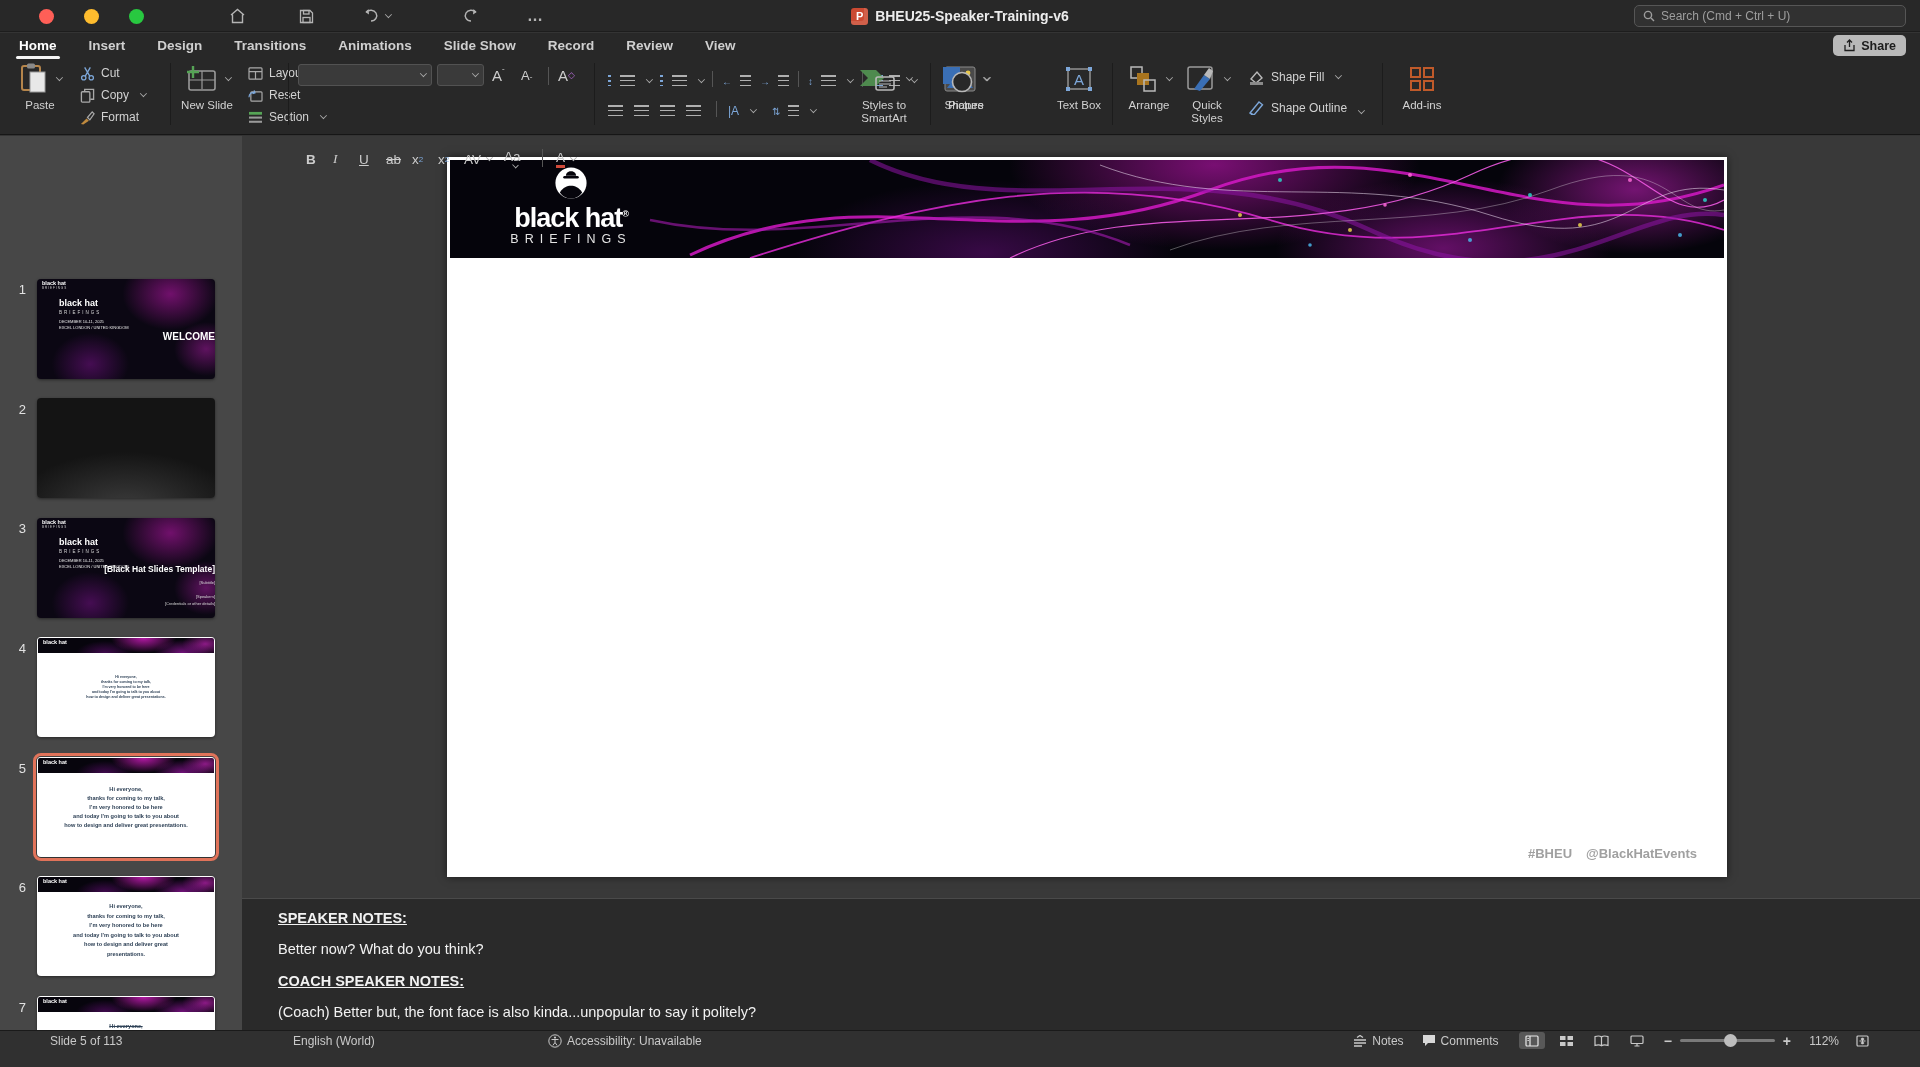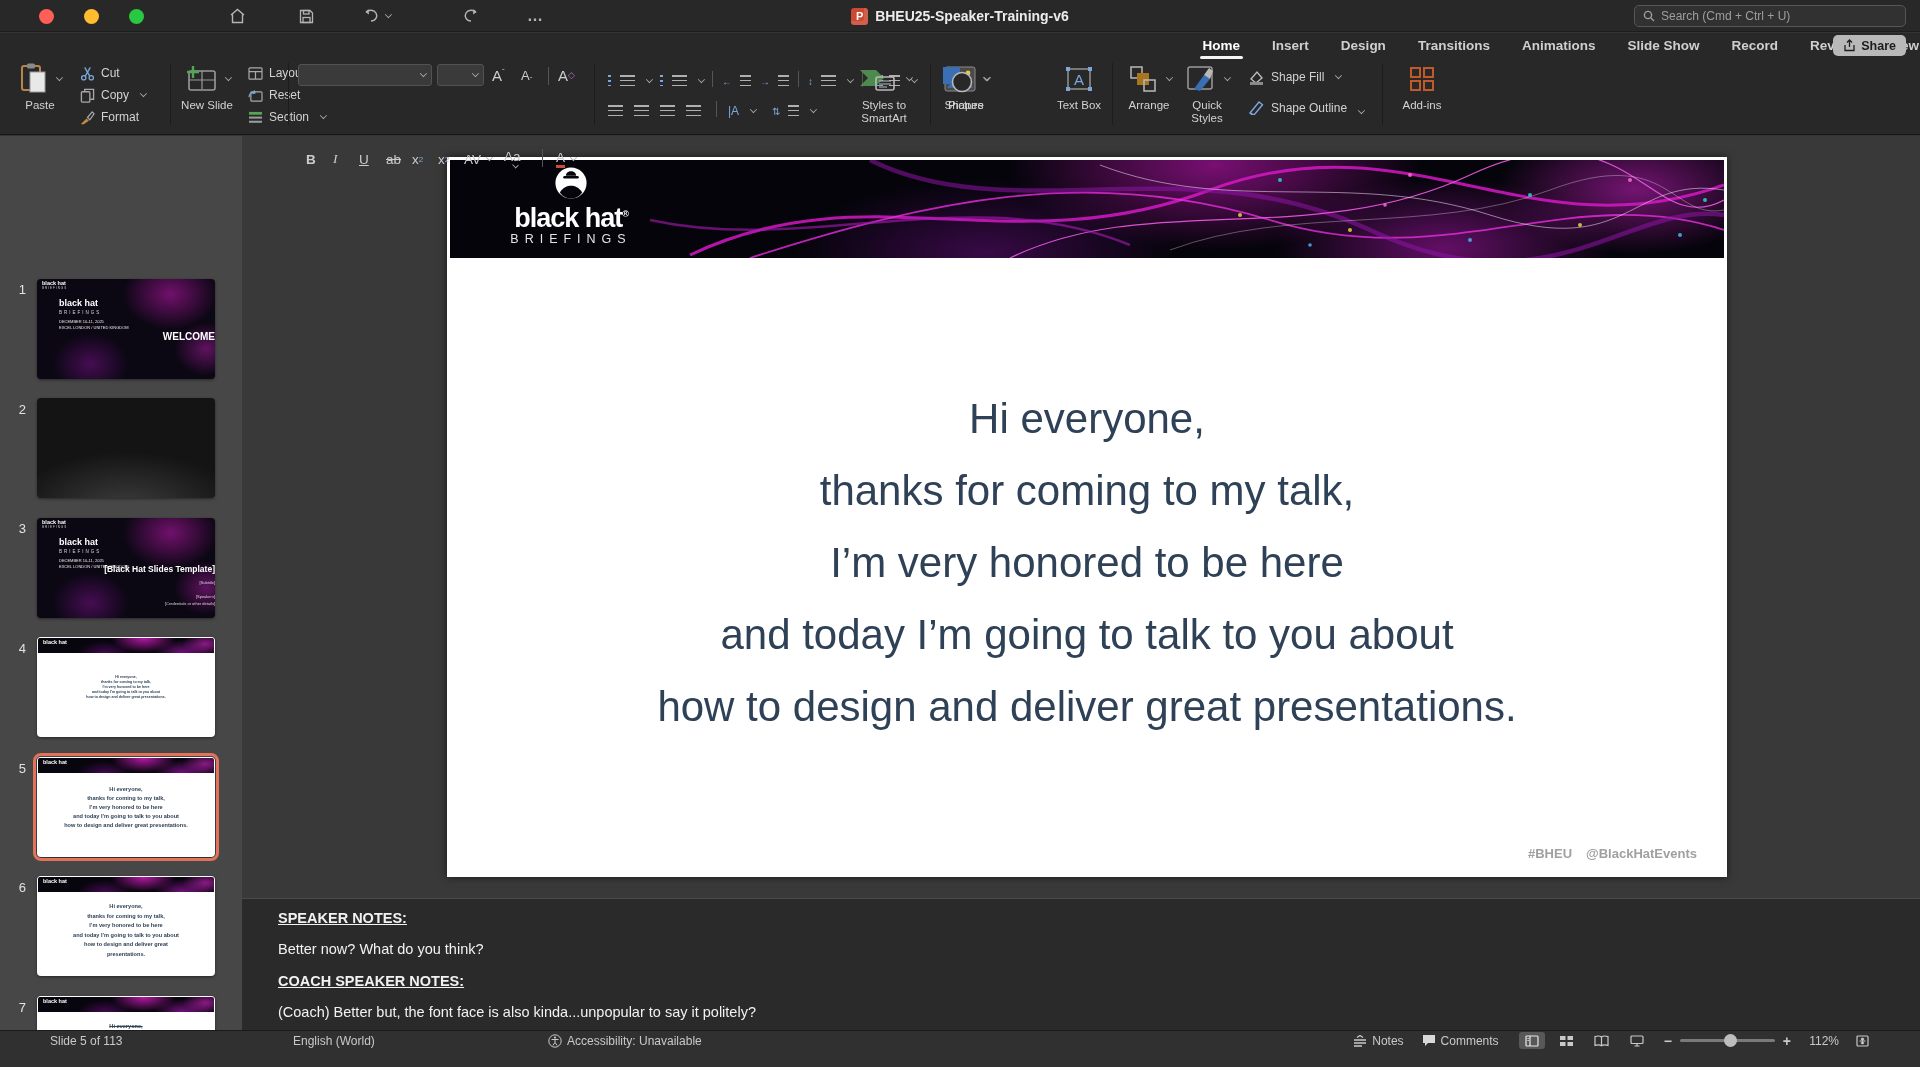--- a/index.html
+++ b/index.html
@@ -22,21 +22,21 @@
     align-items:center; justify-content:center; gap:7px; color:#ececec; font-size:14px; font-weight:bold; }
   .ppt-ic { width:17px; height:17px; background:#cb4a32; border-radius:3px; color:#fff;
     font-size:11px; font-weight:bold; display:flex; align-items:center; justify-content:center;
     box-shadow:inset -4px -4px 0 rgba(255,255,255,.12); }
   .searchbox { position:absolute; right:14px; top:5px; width:272px; height:22px; background:#313131;
     border:1px solid #565656; border-radius:5px; display:flex; align-items:center; gap:6px;
     padding:0 8px; color:#9e9e9e; font-size:12px; }
 
   
   .tabrow { position:absolute; left:0; top:33px; right:0; height:24px; background:#282828; z-index:29;
-    display:flex; align-items:center; padding-left:18px; gap:30px;justify-content:flex-end; }
+    display:flex; align-items:center; padding-left:18px; gap:30px; }
   .tab { font-size:13.5px; font-weight:bold; color:#cfcfcf; position:relative; cursor:default; padding:3px 1px; }
   .tab.active { color:#ffffff; }
   .tab.active::after { content:""; position:absolute; left:-2px; right:-2px; bottom:-3px; height:3px;
     border-radius:2px; background:#f5f5f5; }
   .share-btn { position:absolute; right:14px; top:35px; height:21px; padding:0 10px; background:#b9b9b9;
     border-radius:5px; display:flex; align-items:center; gap:5px; color:#1d1d1d; font-size:12.5px;
     font-weight:bold; z-index:31; }
 
   
   .ribbon { position:absolute; left:0; top:57px; right:0; height:78px; background:#282828;
@@ -571,25 +571,20 @@
             <path d="M18 5.5 c-4 0 -5.4 2.6 -5.4 4.8 l10.8 0 c0 -2.2 -1.4 -4.8 -5.4 -4.8 z"></path>
             <rect x="9.8" y="10.6" width="16.4" height="2.6" rx="1.3"></rect>
             <path d="M6.2 28 C9.8 22.6 13.8 21 18 21 C22.2 21 26.2 22.6 29.8 28 C26.9 32.3 22.7 34.5 18 34.5 C13.3 34.5 9.1 32.3 6.2 28 Z"></path>
           </g>
         </svg>
         <div class="bh-word"><span>black hat</span><sup>®</sup></div>
         <div class="bh-sub">BRIEFINGS</div>
       </div>
     </div>
 
-    <div class="slide-text pre">Hi everyone,
-thanks for coming to my talk,
-I’m very honored to be here
-and today I’m going to talk to you about
-how to design and deliver great presentations.</div>
 
     <div class="slide-footer">
       <span>#BHEU</span>
       <span>@BlackHatEvents</span>
     </div>
   </div>
 </div>
 
 <div class="notespane">
   <div class="note-h">SPEAKER NOTES:</div>

